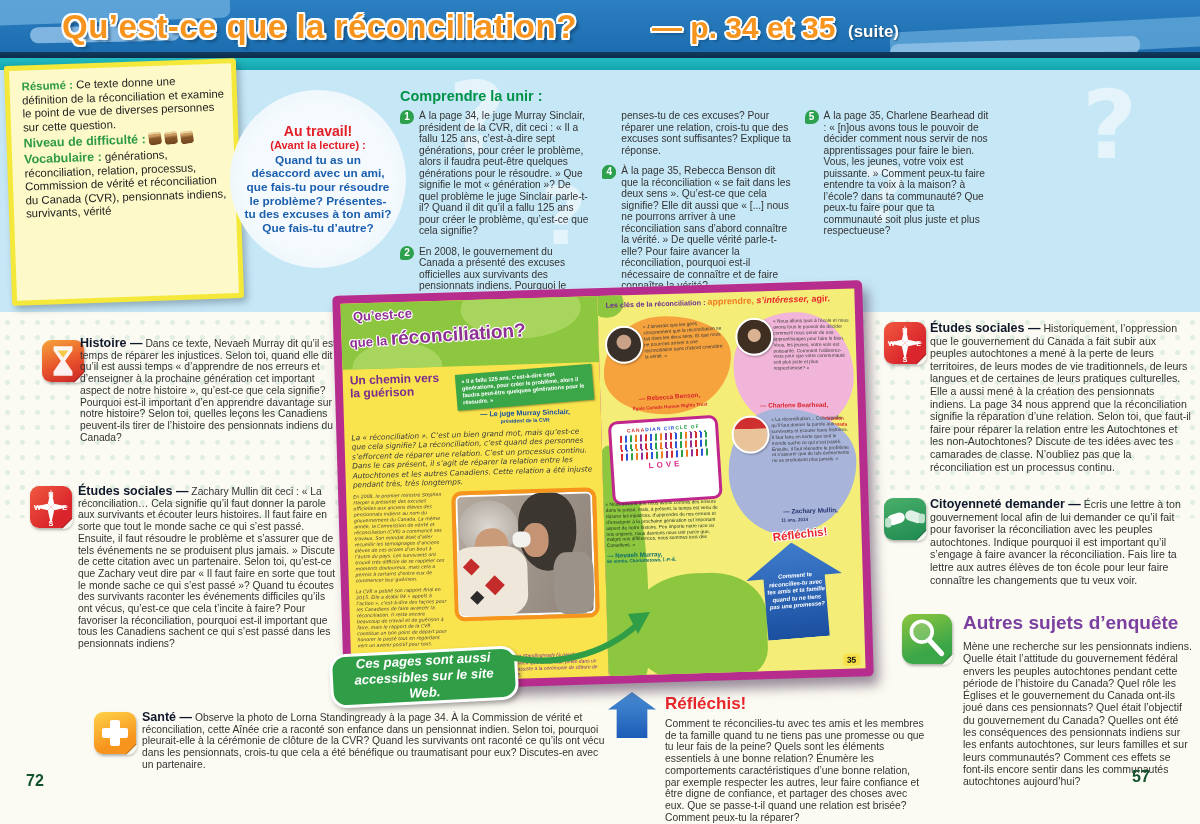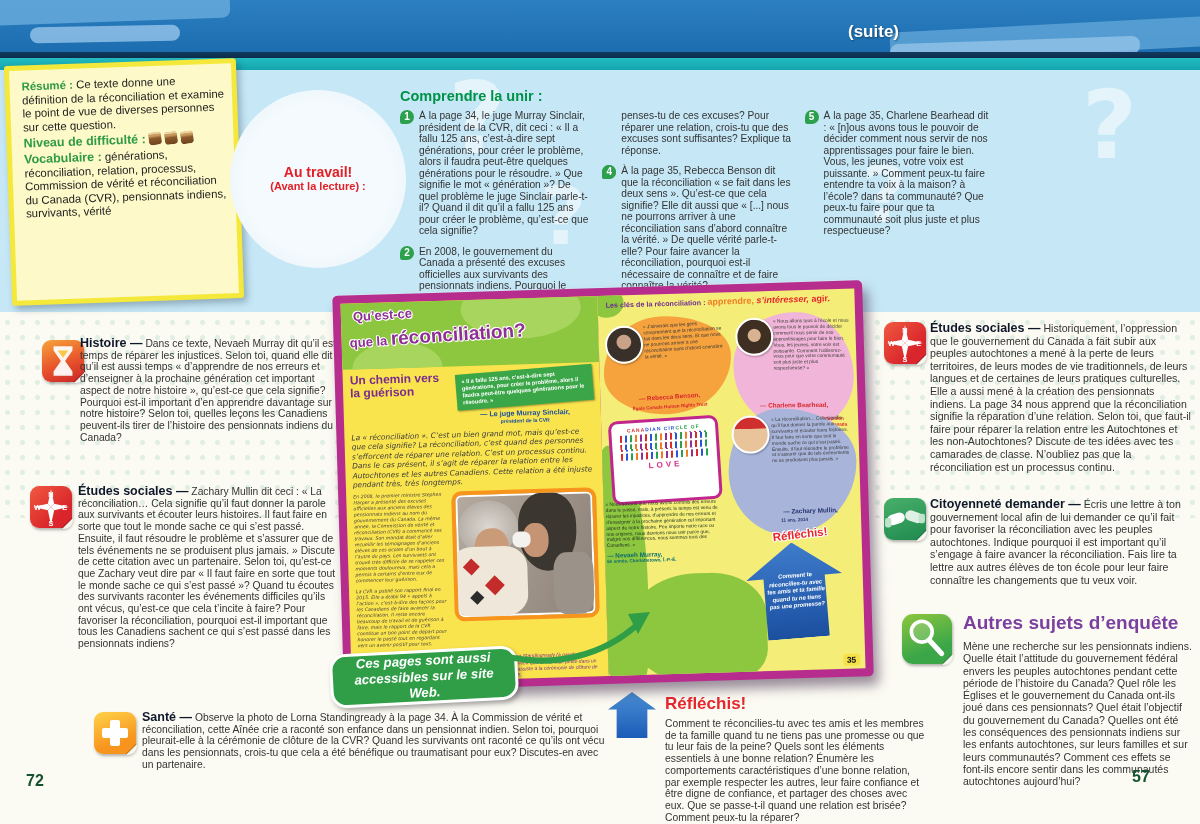--- a/index.html
+++ b/index.html
@@ -184,40 +184,43 @@
 <body>
 
 <div class="dots-teal"></div>
 <div class="dots-yellow"></div>
 
 <div class="hdr">
   <div class="stroke s1"></div>
   <div class="stroke s2"></div>
   <div class="stroke s3"></div>
   <div class="stroke s4"></div>
+  <div class="hdr-title">Qu’est-ce que la réconciliation?</div>
+  <div class="hdr-pages">— p. 34 et 35</div>
   <div class="hdr-suite">(suite)</div>
 </div>
 <div class="hdr-dark"></div>
 <div class="teal-band"></div>
 
 <div class="panel"></div>
 <span class="qmark" style="left:448px;top:60px;font-size:100px;">?</span>
 <span class="qmark" style="left:540px;top:170px;font-size:80px;">?</span>
 <span class="qmark" style="left:862px;top:150px;font-size:78px;">?</span>
 <span class="qmark" style="left:1082px;top:70px;font-size:95px;">?</span>
 
 <div class="sumbox">
   <p><span class="glabel">Résumé :</span> <span>Ce texte donne une définition de la réconciliation et examine le point de vue de diverses personnes sur cette question.</span></p>
   <p><span class="glabel" style="font-size:12.5px;">Niveau de difficulté :</span><span class="drum"></span><span class="drum"></span><span class="drum"></span></p>
   <p><span class="glabel" style="font-size:12.5px;">Vocabulaire :</span> <span>générations, réconciliation, relation, processus, Commission de vérité et réconciliation du Canada (CVR), pensionnats indiens, survivants, vérité</span></p>
 </div>
 
 <div class="oval">
   <p class="t">Au travail!</p>
   <p class="st">(Avant la lecture) :</p>
+  <p class="b">Quand tu as un désaccord avec un ami, que fais-tu pour résoudre le problème? Présentes-tu des excuses à ton ami? Que fais-tu d’autre?</p>
 </div>
 
 <div class="comp-h">Comprendre la unir :</div>
 <div class="comp-cols">
   <div class="citem"><span class="nb">1</span><span>À la page 34, le juge Murray Sinclair, président de la CVR, dit ceci : « Il a fallu 125 ans, c’est-à-dire sept générations, pour créer le problème, alors il faudra peut-être quelques générations pour le résoudre. » Que signifie le mot « génération »? De quel problème le juge Sinclair parle-t-il? Quand il dit qu’il a fallu 125 ans pour créer le problème, qu’est-ce que cela signifie?</span></div>
   <div class="citem"><span class="nb">2</span><span>En 2008, le gouvernement du Canada a présenté des excuses officielles aux survivants des pensionnats indiens. Pourquoi le gouvernement s’est-il excusé? Que penses-tu de ces excuses? Pour réparer une relation, crois-tu que des excuses sont suffisantes? Explique ta réponse.</span></div>
   <div class="citem"><span class="nb">3</span></div>
   <div class="citem"><span class="nb">4</span><span>À la page 35, Rebecca Benson dit que la réconciliation « se fait dans les deux sens ». Qu’est-ce que cela signifie? Elle dit aussi que « [...] nous ne pourrons arriver à une réconciliation sans d’abord connaître la vérité. » De quelle vérité parle-t-elle? Pour faire avancer la réconciliation, pourquoi est-il nécessaire de connaître et de faire connaître la vérité?</span></div>
   <div class="citem"><span class="nb">5</span><span>À la page 35, Charlene Bearhead dit : « [n]ous avons tous le pouvoir de décider comment nous servir de nos apprentissages pour faire le bien. Vous, les jeunes, votre voix est puissante. » Comment peux-tu faire entendre ta voix à la maison? à l’école? dans ta communauté? Que peux-tu faire pour que ta communauté soit plus juste et plus respectueuse?</span></div>
 </div>

